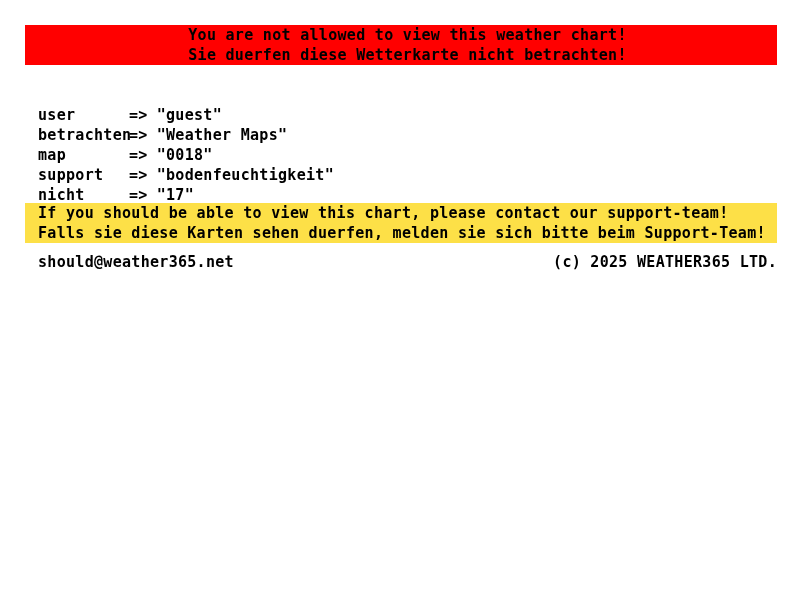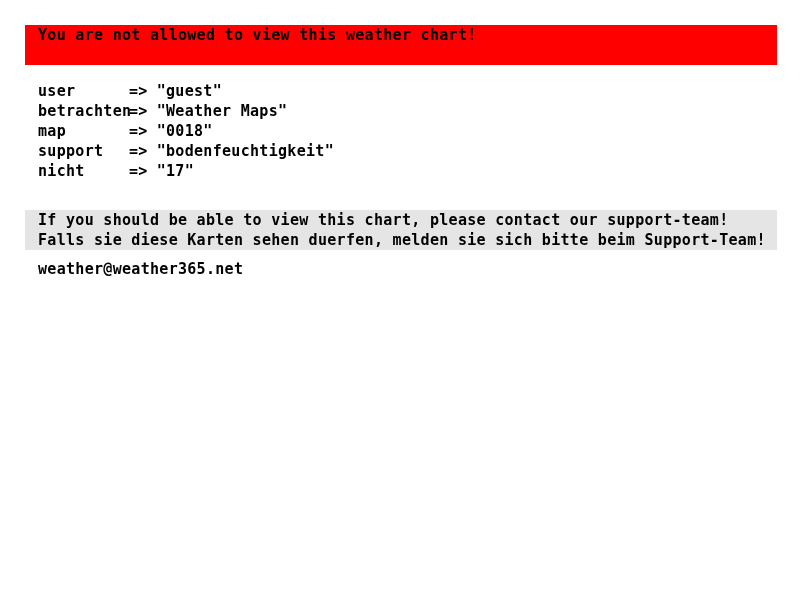--- a/index.html
+++ b/index.html
@@ -21,68 +21,72 @@
   }
   .banner {
     width: 752px;
     height: 40px;
     padding-left: 13px;
     overflow: hidden;
   }
   .banner-error {
     margin-top: 25px;
     background: #ff0000;
+    text-align: center;
   }
   .banner-info {
-    margin-top: 29px;
-    background: #e5e5e5;
+    margin-top: 22px;
+    background: #fde047;
   }
   .kv-block {
     margin-top: 16px;
     padding-left: 13px;
   }
   .kv-row {
     height: 20px;
     white-space: pre;
   }
   .kv-key {
     display: inline-block;
     width: 91px;
+    margin-top: 24px;
   }
   .kv-arrow {
     display: inline-block;
     margin-right: 9px;
   }
   .footer {
     margin-top: 9px;
     display: flex;
     justify-content: space-between;
     padding-left: 13px;
     height: 20px;
   }
 </style>
 </head>
 <body>
 
 <div class="page">
 
   <div class="banner banner-error">
     <div>You are not allowed to view this weather chart!</div>
+    <div>Sie duerfen diese Wetterkarte nicht betrachten!</div>
   </div>
 
   <div class="kv-block">
     <div class="kv-row"><span class="kv-key">user</span><span class="kv-arrow">=&gt;</span><span class="kv-value">"guest"</span></div>
     <div class="kv-row"><span class="kv-key">betrachten</span><span class="kv-arrow">=&gt;</span><span class="kv-value">"Weather Maps"</span></div>
     <div class="kv-row"><span class="kv-key">map</span><span class="kv-arrow">=&gt;</span><span class="kv-value">"0018"</span></div>
     <div class="kv-row"><span class="kv-key">support</span><span class="kv-arrow">=&gt;</span><span class="kv-value">"bodenfeuchtigkeit"</span></div>
     <div class="kv-row"><span class="kv-key">nicht</span><span class="kv-arrow">=&gt;</span><span class="kv-value">"17"</span></div>
   </div>
 
   <div class="banner banner-info">
     <div>If you should be able to view this chart, please contact our support-team!</div>
     <div>Falls sie diese Karten sehen duerfen, melden sie sich bitte beim Support-Team!</div>
   </div>
 
   <div class="footer">
-    <span>weather@weather365.net</span>
+    <span>should@weather365.net</span>
+    <span>(c) 2025 WEATHER365 LTD.</span>
   </div>
 
 </div>
 
 </body></html>

